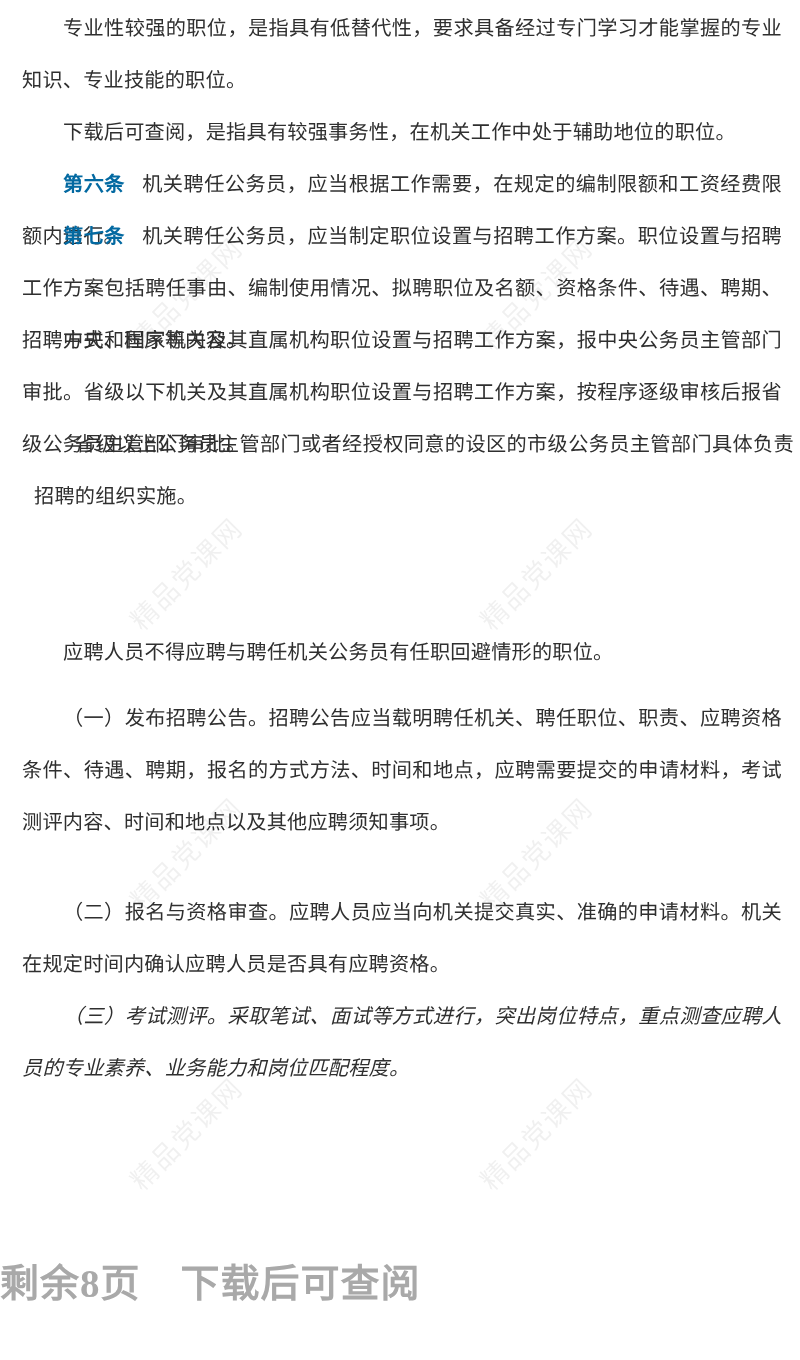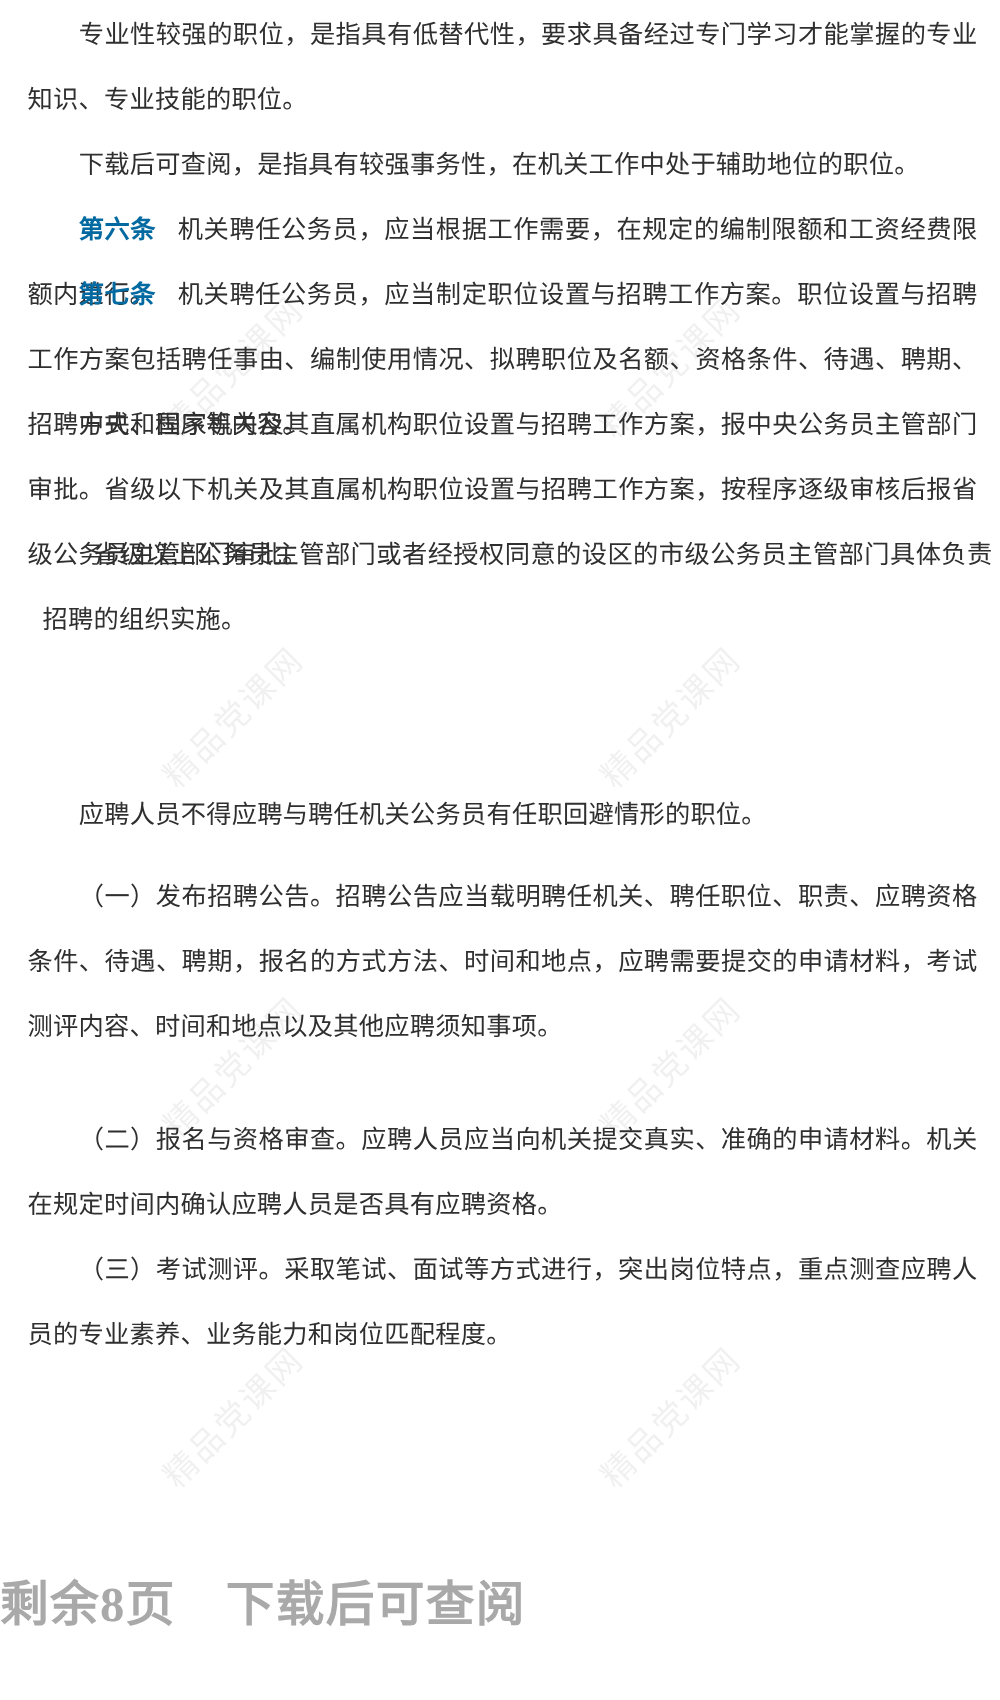--- a/index.html
+++ b/index.html
@@ -110,18 +110,18 @@
   <div id="content">
       <p class="para indent" id="p-professional-position" style="top: 2px;"><span>专业性较强的职位，是指具有低替代性，要求具备经过专门学习才能掌握的专业知识、专业技能的职位。</span></p>
       <p class="para indent" id="p-auxiliary-position" style="top: 106px;"><span>下载后可查阅，是指具有较强事务性，在机关工作中处于辅助地位的职位。</span></p>
       <p class="para indent" id="p-article-6" style="top: 158px;"><span class="art-no">第六条</span><span class="art-gap"></span><span>机关聘任公务员，应当根据工作需要，在规定的编制限额和工资经费限额内进行。</span></p>
       <p class="para indent" id="p-article-7" style="top: 210px;"><span class="art-no">第七条</span><span class="art-gap"></span><span>机关聘任公务员，应当制定职位设置与招聘工作方案。职位设置与招聘工作方案包括聘任事由、编制使用情况、拟聘职位及名额、资格条件、待遇、聘期、招聘方式、程序等内容。</span></p>
       <p class="para indent" id="p-central-organ-approval" style="top: 314px;"><span>中央和国家机关及其直属机构职位设置与招聘工作方案，报中央公务员主管部门审批。省级以下机关及其直属机构职位设置与招聘工作方案，按程序逐级审核后报省级公务员主管部门审批。</span></p>
       <p class="para indent" id="p-provincial-organizing" style="top: 418px; margin-left: 12px;"><span>省级以上公务员主管部门或者经授权同意的设区的市级公务员主管部门具体负责招聘的组织实施。</span></p>
       <p class="para indent" id="p-avoidance-rule" style="top: 626px;"><span>应聘人员不得应聘与聘任机关公务员有任职回避情形的职位。</span></p>
       <p class="para indent" id="p-item-1" style="top: 692px;"><span>（一）发布招聘公告。招聘公告应当载明聘任机关、聘任职位、职责、应聘资格条件、待遇、聘期，报名的方式方法、时间和地点，应聘需要提交的申请材料，考试测评内容、时间和地点以及其他应聘须知事项。</span></p>
       <p class="para indent" id="p-item-2" style="top: 886px;"><span>（二）报名与资格审查。应聘人员应当向机关提交真实、准确的申请材料。机关在规定时间内确认应聘人员是否具有应聘资格。</span></p>
-      <p class="para indent" id="p-item-3" style="top: 990px;"><span>（三）考试测评。采取笔试、面试等方式进行，突出岗位特点，重点测查应聘人员的专业素养、业务能力和岗位匹配程度。</span></p>
+      <p class="para indent" id="p-item-3" style="top: 990px; font-style: italic;"><span>（三）考试测评。采取笔试、面试等方式进行，突出岗位特点，重点测查应聘人员的专业素养、业务能力和岗位匹配程度。</span></p>
     </div>
 
   <div id="footer-notice">剩余8页　下载后可查阅</div>
 
 </div>
 
 </body></html>

